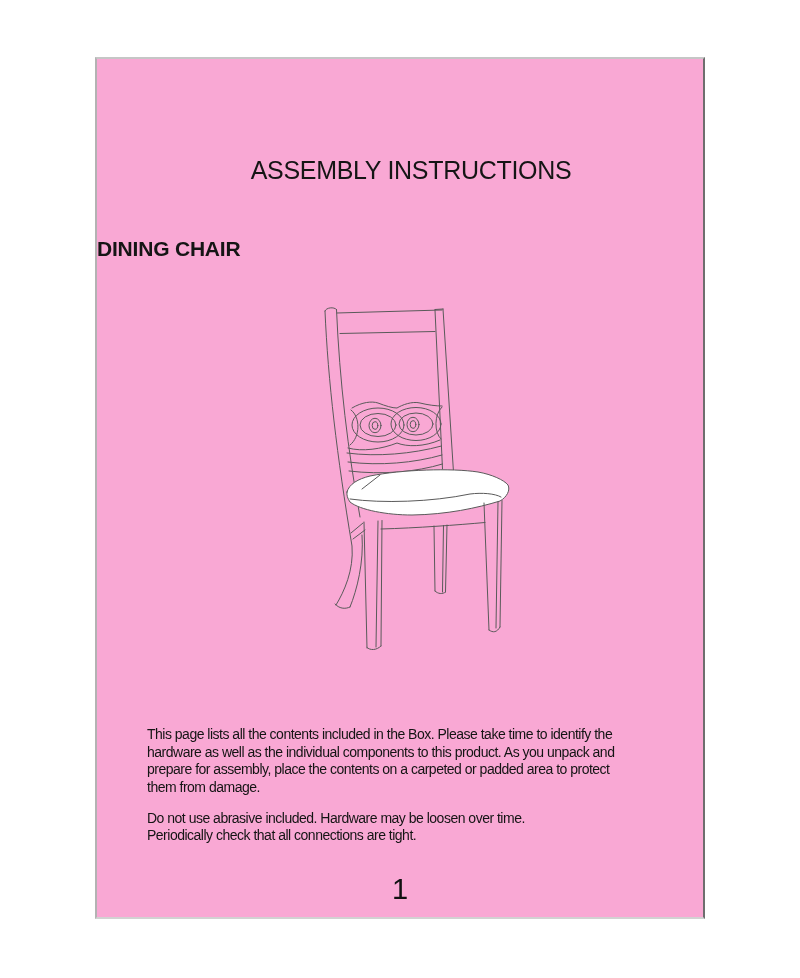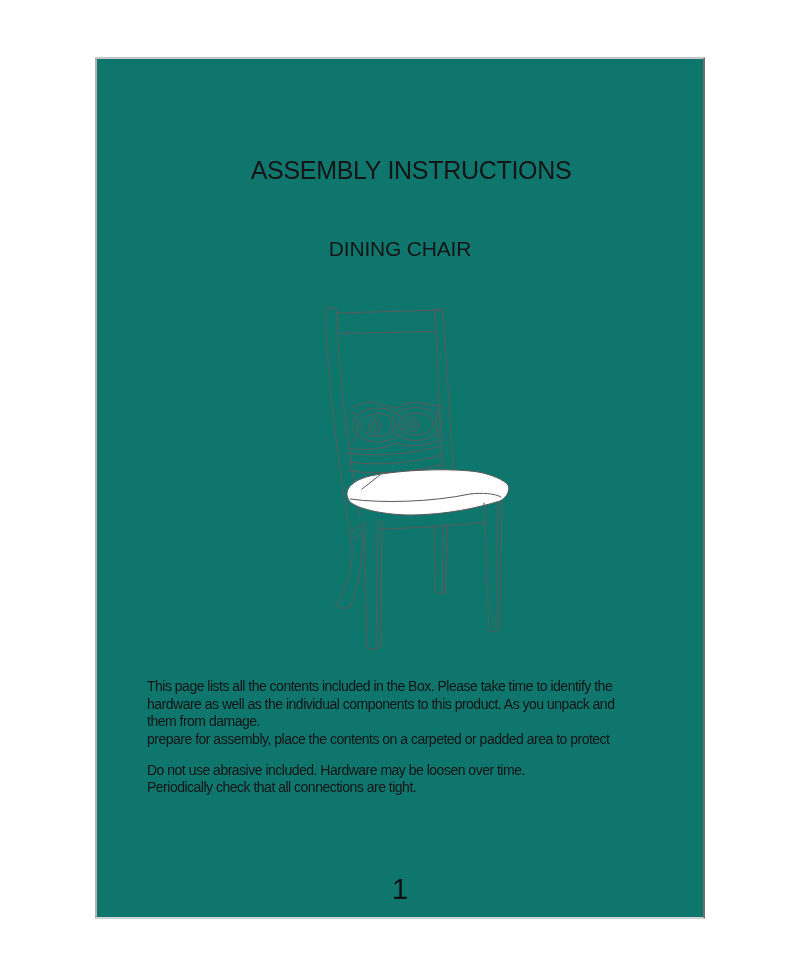--- a/index.html
+++ b/index.html
@@ -8,58 +8,59 @@
     width: 800px; height: 978px;
     position: relative;
     overflow: hidden;
     font-family: "Liberation Sans", sans-serif;
     color: #1a1a1a;
   }
   .page {
     position: absolute;
     left: 95px; top: 57px;
     width: 610px; height: 862px;
-    background: #0f766e;
+    background: #f9a8d4;
     border-top: 2px solid #c6c6c6;
     border-left: 2px solid #b3b3b3;
     border-right: 2px solid #6e6e6e;
     border-bottom: 2px solid #d2d2d2;
   }
   .title {
     position: absolute;
     top: 96px; left: 0; right: 0;
     padding-left: 22px;
     text-align: center;
     font-size: 25px;
     font-weight: 400;
     letter-spacing: -0.3px;
     line-height: 30px;
     color: #151515;
   }
   .subtitle {
     position: absolute;
     top: 177px; left: 0; right: 0;
-    text-align: center;
+    text-align: left;
     font-size: 21px;
-    font-weight: 400;
+    font-weight: 700;
     letter-spacing: -0.2px;
     line-height: 25px;
     color: #151515;
   }
   .chair-figure {
     position: absolute;
     left: 215px; top: 237px;
     width: 210px; height: 368px;
   }
   .text-block {
     position: absolute;
     left: 50px;
     font-size: 14px;
     letter-spacing: -0.5px;
     color: #141414;
+    margin-top: 48px;
   }
   .intro { top: 619px; line-height: 17.5px; }
   .care  { top: 703px; line-height: 16.9px; }
   .line  { white-space: pre; }
   .care-heading { letter-spacing: -0.2px; }
   .pagenum {
     position: absolute;
     top: 813px; left: 0; right: 0;
     text-align: center;
     font-size: 29px;
@@ -145,22 +146,22 @@
         <path d="M135,229 L133.5,296"></path>
         <path d="M131.5,229.5 L130.5,296"></path>
         <path d="M123,295 C126,298 130.5,298.5 133.5,296"></path>
       </g>
     </g>
   </svg>
 
   <div class="text-block intro">
     <div class="line">This page lists all the contents included in the Box. Please take time to identify the</div>
     <div class="line">hardware as well as the individual components to this product. As you unpack and</div>
+    <div class="line">prepare for assembly, place the contents on a carpeted or padded area to protect</div>
     <div class="line">them from damage.</div>
-    <div class="line">prepare for assembly, place the contents on a carpeted or padded area to protect</div>
   </div>
 
   <div class="text-block care">
     <div class="line">Do not use abrasive included. Hardware may be loosen over time.</div>
     <div class="line">Periodically check that all connections are tight.</div>
   </div>
 
   <div class="pagenum">1</div>
 
 </div>

